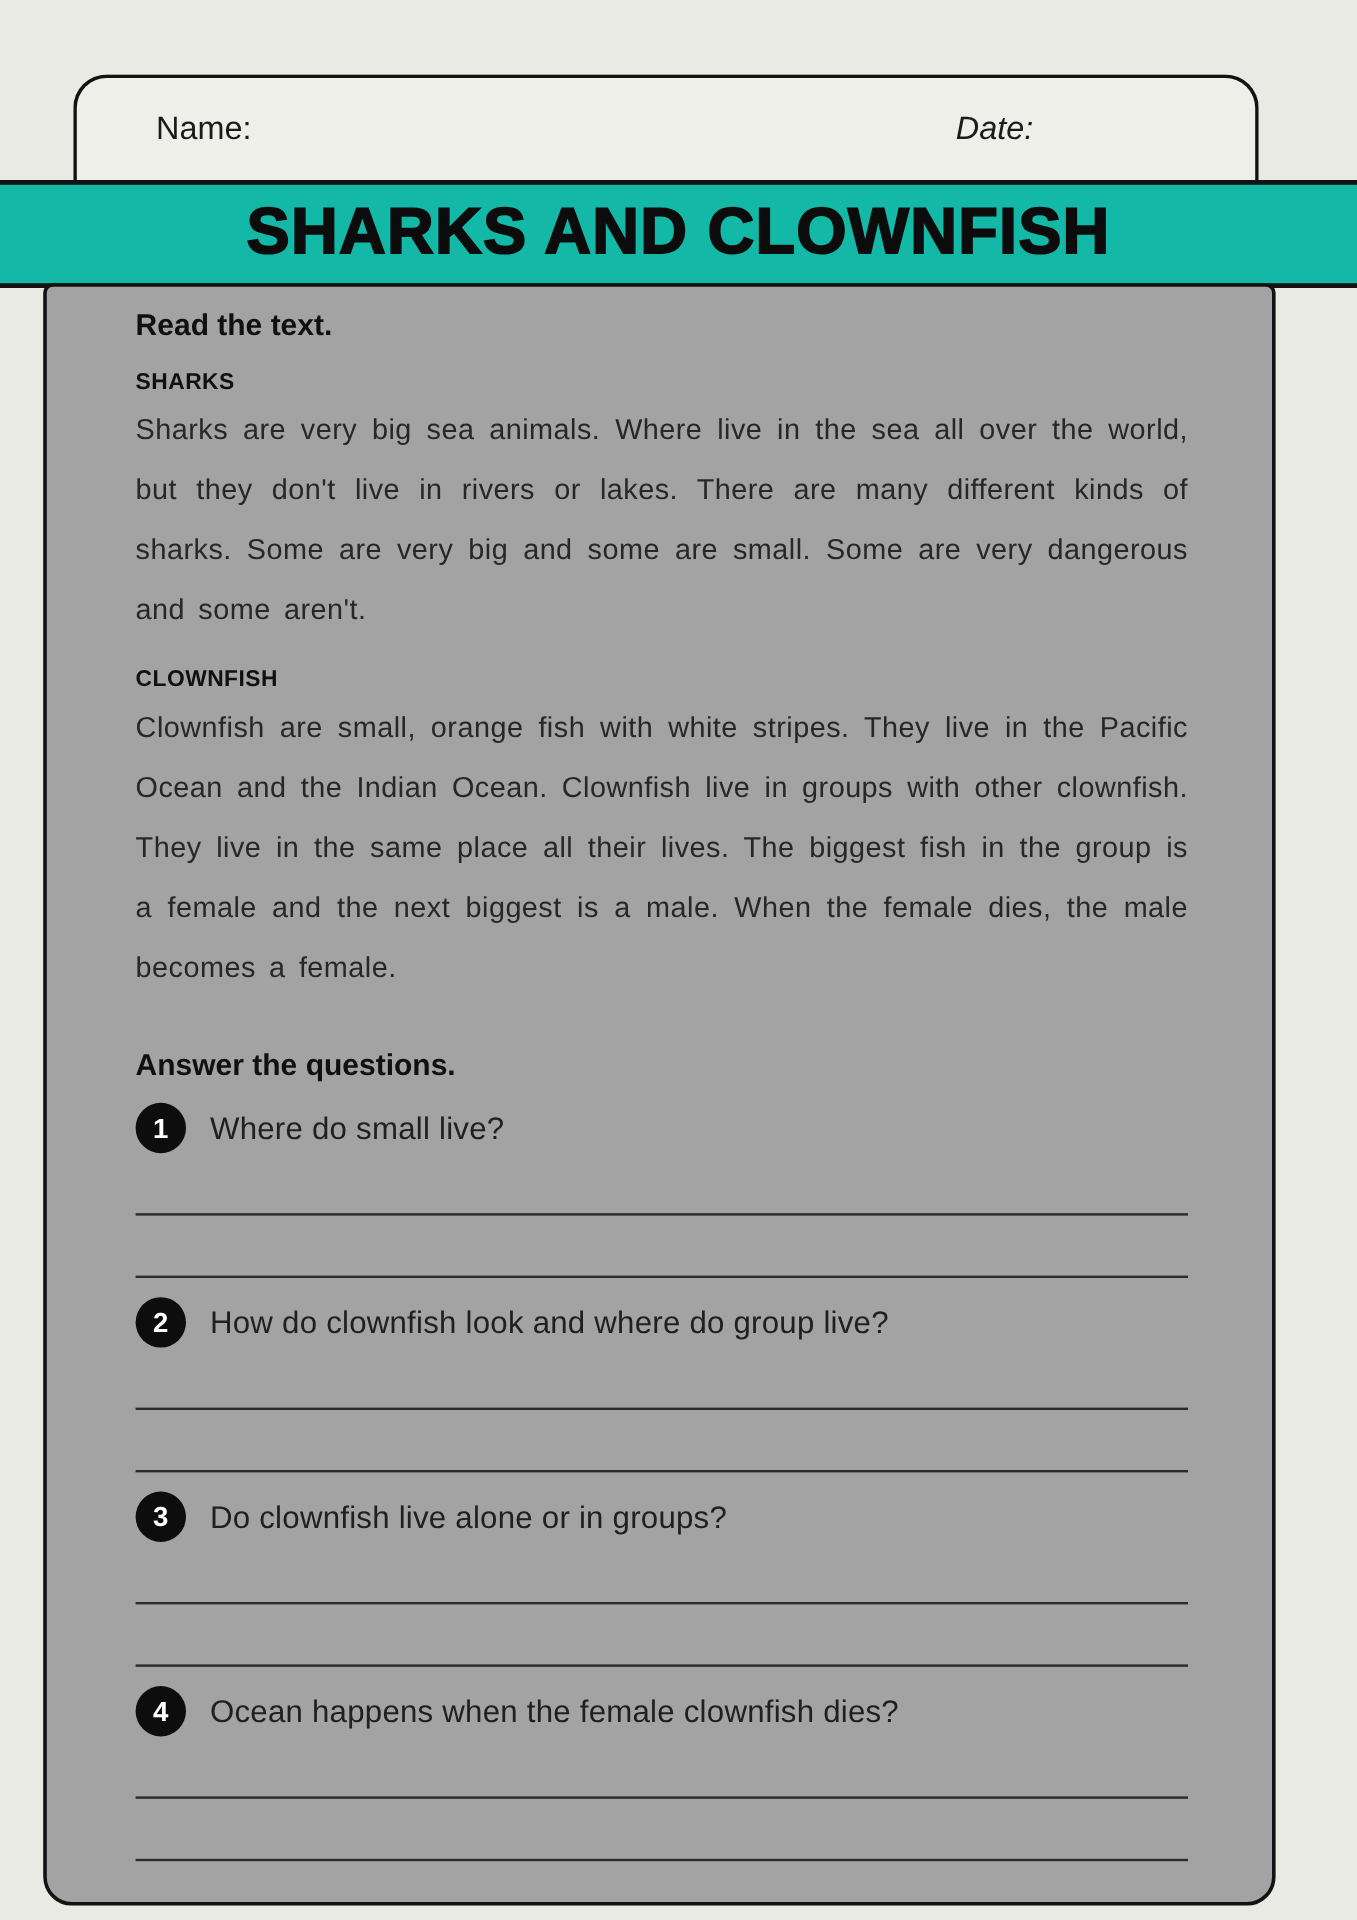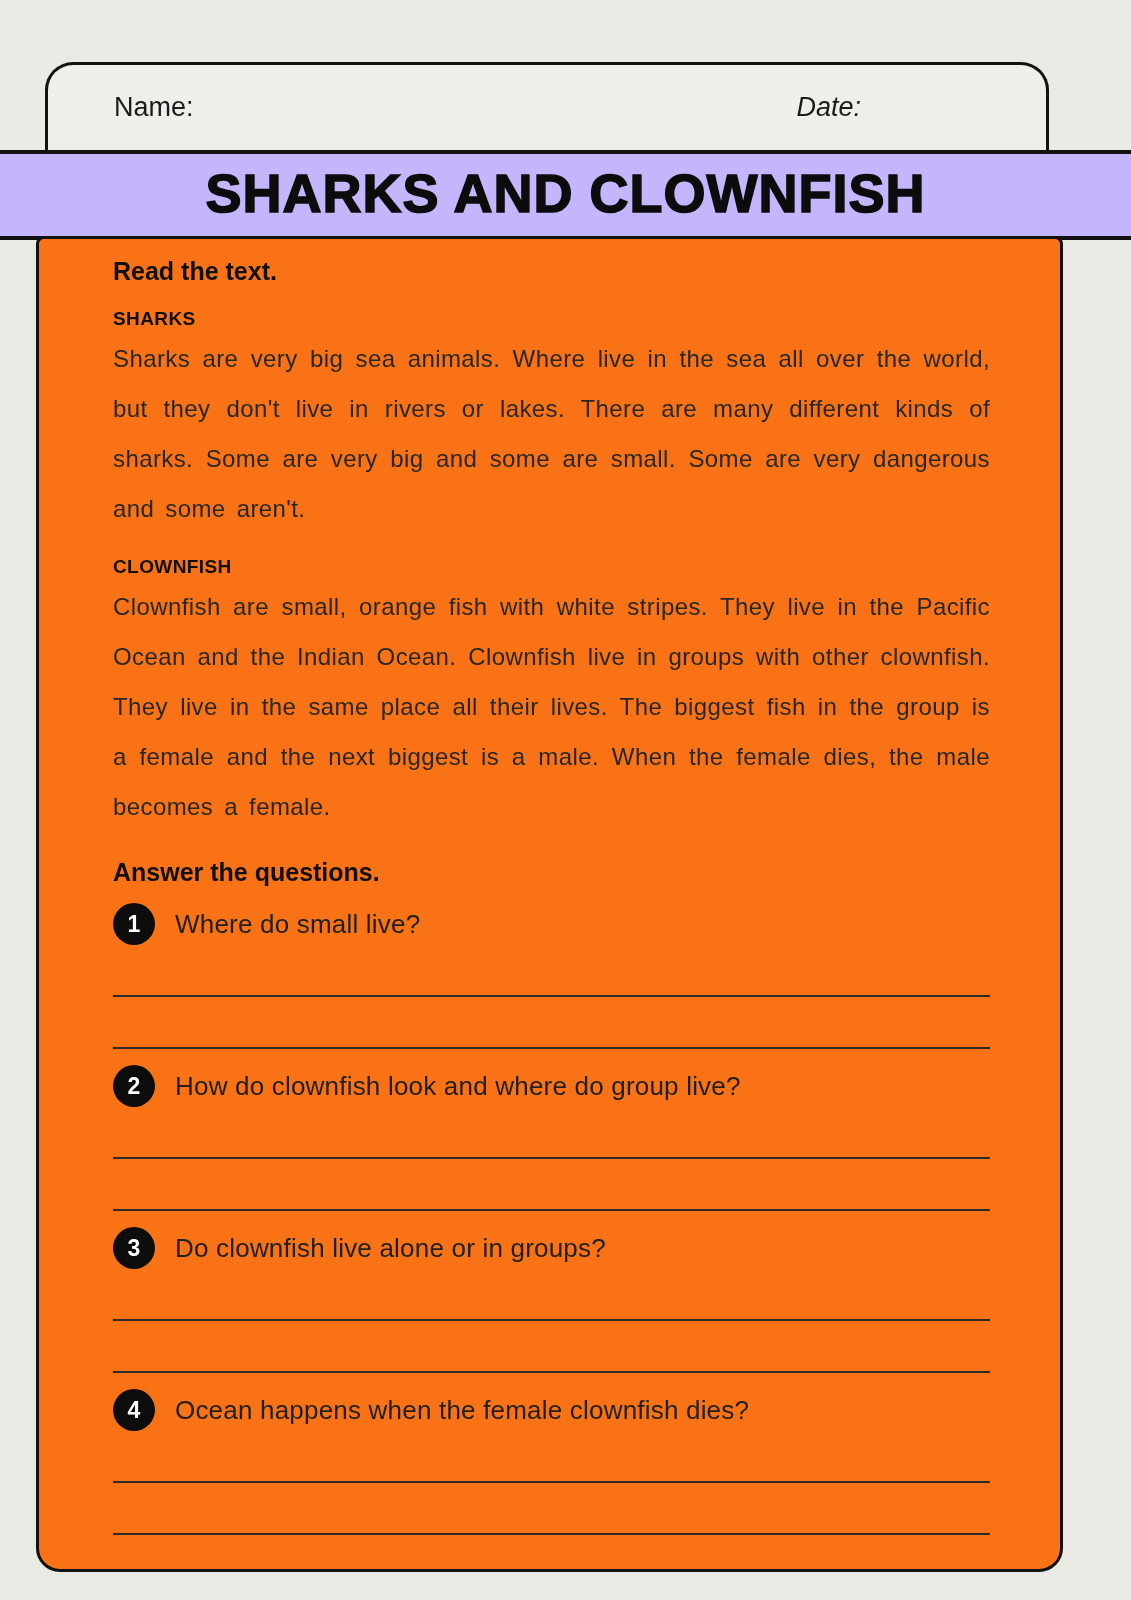--- a/index.html
+++ b/index.html
@@ -9,66 +9,66 @@
     height: 1600px;
     background: #e8eae3;
     font-family: "Liberation Sans", sans-serif;
     color: #1c1c1c;
     overflow: hidden;
   }
   .page { position: relative; width: 1131px; height: 1600px; }
 
   
   .name-date-box {
-    margin: 62px 82px 0 45px;
+    margin: 62px 82px 0 61px;
     height: 88px;
     border: 3px solid #121212;
     border-bottom: none;
     border-radius: 28px 28px 0 0;
     background: #edefe8;
     display: flex;
     align-items: center;
     padding-left: 66px;
   }
   .name-label, .date-label { font-size: 27px; color: #1b1b1b; }
   .date-label { margin-left: auto; margin-right: 185px; font-style: italic; }
 
   
   .title-band {
     border-top: 4px solid #121212;
     border-bottom: 4px solid #121212;
-    background: #c4b5fd;
+    background: #14b8a6;
     text-align: center;
     padding: 8px 0 12px 0;
   }
   .title {
     margin: 0;
     font-size: 54px;
     font-weight: 700;
     letter-spacing: 1px;
     color: #0c0c0c;
     -webkit-text-stroke: 1.6px #0c0c0c;
   }
 
   
   .content-box {
     margin: -4px 68px 0 36px;
     border: 3px solid #121212;
     border-radius: 8px 8px 24px 24px;
-    background: #f97316;
+    background: #a3a3a3;
     padding: 10px 70px 34px 74px;
   }
 
   .instruction {
     font-size: 25px;
     font-weight: bold;
     color: #101010;
     margin: 8px 0 0 0;
   }
-  .answer-instruction { margin-top: 26px; }
+  .answer-instruction { margin-top: 42px; }
 
   .section-heading {
     font-size: 19px;
     font-weight: bold;
     letter-spacing: 0.4px;
     color: #101010;
     margin: 22px 0 0 0;
   }
   .body-text {
     font-size: 24px;

